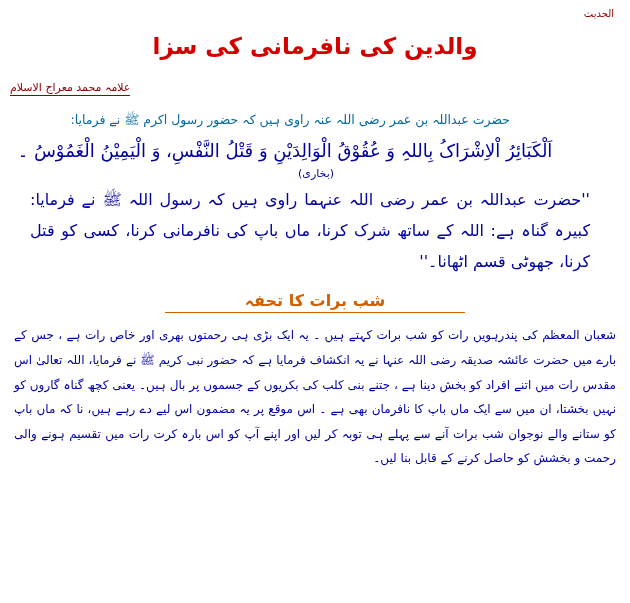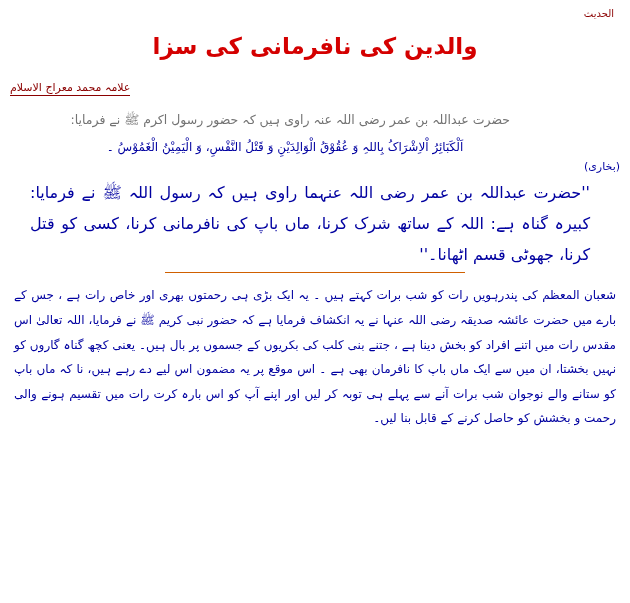--- a/index.html
+++ b/index.html
@@ -59,38 +59,38 @@
   .author-line .author-name {
     border-bottom: 1px solid #8b0000;
     padding-bottom: 1px;
     margin-top: 37px;
   }
   .narration {
     margin-top: 14px;
     padding-right: 110px;
     font-size: 12.5px;
     line-height: 1.9;
-    color: #737373;
+    color: #0369a1;
     direction: rtl;
     text-align: right;
   }
   .arabic-line {
     margin-top: 8px;
     padding-right: 60px;
-    font-size: 12px;
+    font-size: 18px;
     color: #0000a0;
     direction: rtl;
     text-align: center;
   }
   .source-line {
     margin-top: 6px;
     font-size: 11px;
     color: #0000a0;
     direction: rtl;
-    text-align: right;
+    text-align: center;
     padding-left: 2px;
   }
   .translation {
     margin-top: 4px;
     padding: 0 30px 0 20px;
     font-size: 16px;
     line-height: 1.95;
     color: #0000a0;
     direction: rtl;
     text-align: justify;
@@ -141,19 +141,20 @@
 
   <div class="narration">حضرت عبداللہ بن عمر رضی اللہ عنہ راوی ہیں کہ حضور رسول اکرم ﷺ نے فرمایا:</div>
 
   <div class="arabic-line">اَلْکَبَائِرُ اْلاِشْرَاکُ بِاللہِ وَ عُقُوْقُ الْوَالِدَیْنِ وَ قَتْلُ النَّفْسِ، وَ الْیَمِیْنُ الْغَمُوْسُ ۔</div>
 
   <div class="source-line">(بخاری)</div>
 
   <div class="translation">''حضرت عبداللہ بن عمر رضی اللہ عنہما راوی ہیں کہ رسول اللہ ﷺ نے فرمایا:  کبیرہ گناہ ہے:  اللہ کے ساتھ شرک کرنا، ماں باپ کی نافرمانی کرنا، کسی کو قتل کرنا، جھوٹی قسم اٹھانا۔''</div>
 
   <div class="section">
+    <div class="section-heading">شب برات کا تحفہ</div>
     <div class="heading-underline"></div>
     <div class="body-para">شعبان المعظم کی پندرہویں رات کو شب برات کہتے ہیں ۔ یہ ایک بڑی ہی رحمتوں بھری اور خاص رات ہے ، جس کے بارے میں حضرت عائشہ صدیقہ رضی اللہ عنہا نے یہ انکشاف فرمایا ہے کہ حضور نبی کریم ﷺ نے فرمایا، اللہ تعالیٰ اس مقدس رات میں اتنے افراد کو بخش دینا ہے ، جتنے بنی کلب کی بکریوں کے جسموں پر بال ہیں۔ یعنی کچھ گناہ گاروں کو نہیں بخشتا، ان میں سے ایک ماں باپ کا نافرمان بھی ہے ۔ اس موقع پر یہ مضمون اس لیے دے رہے ہیں، نا کہ ماں باپ کو ستانے والے نوجوان شب برات آنے سے پہلے ہی توبہ کر لیں اور اپنے آپ کو اس بارہ کرت رات میں تقسیم ہونے والی رحمت و بخشش کو حاصل کرنے کے قابل بنا لیں۔</div>
   </div>
 
 
   <div class="footer-spacer"></div>
 </div>
 
 </body></html>

